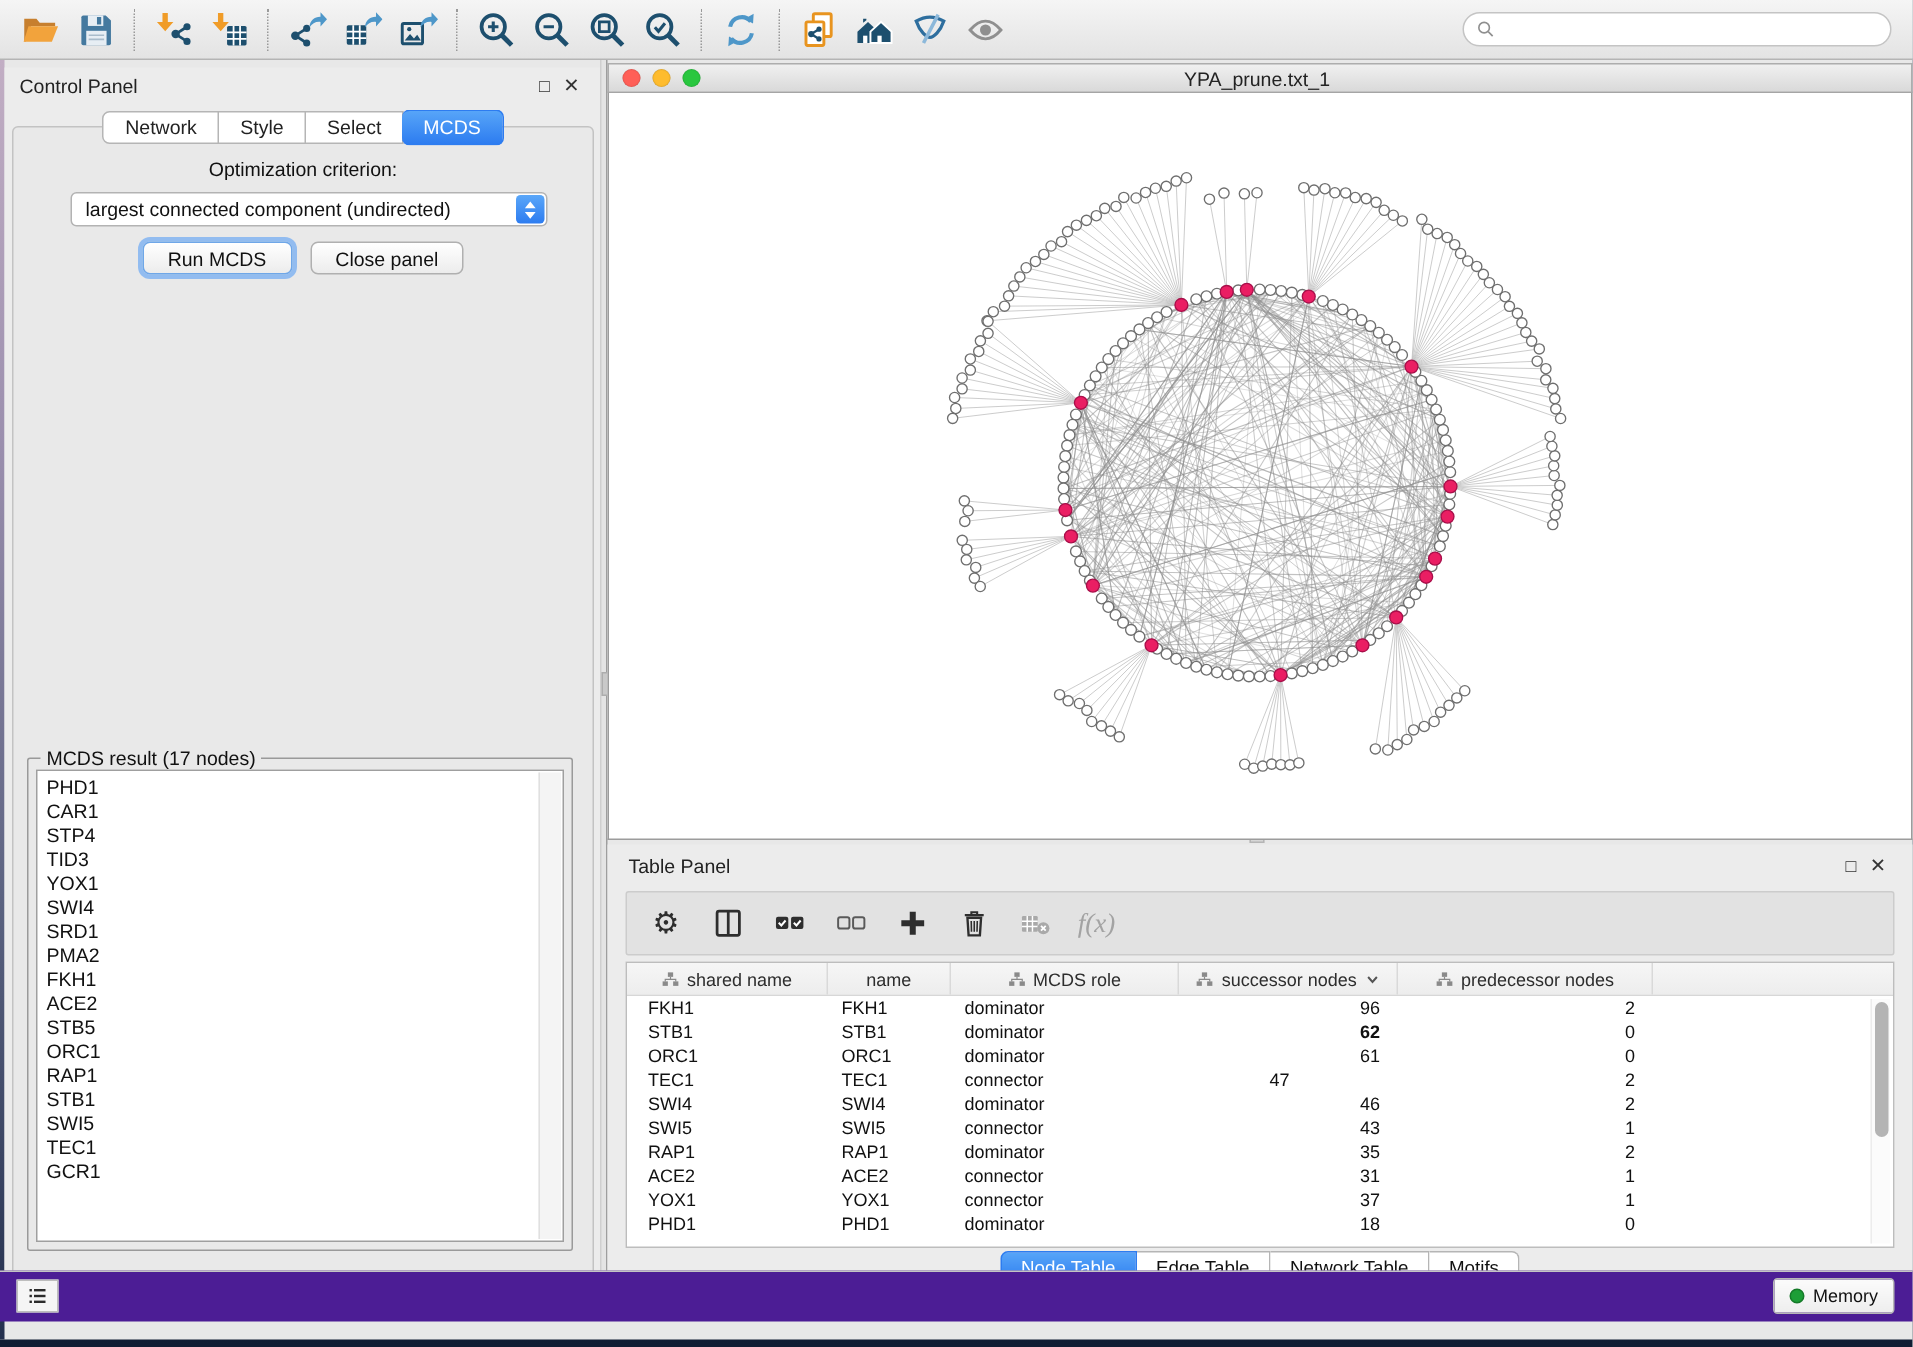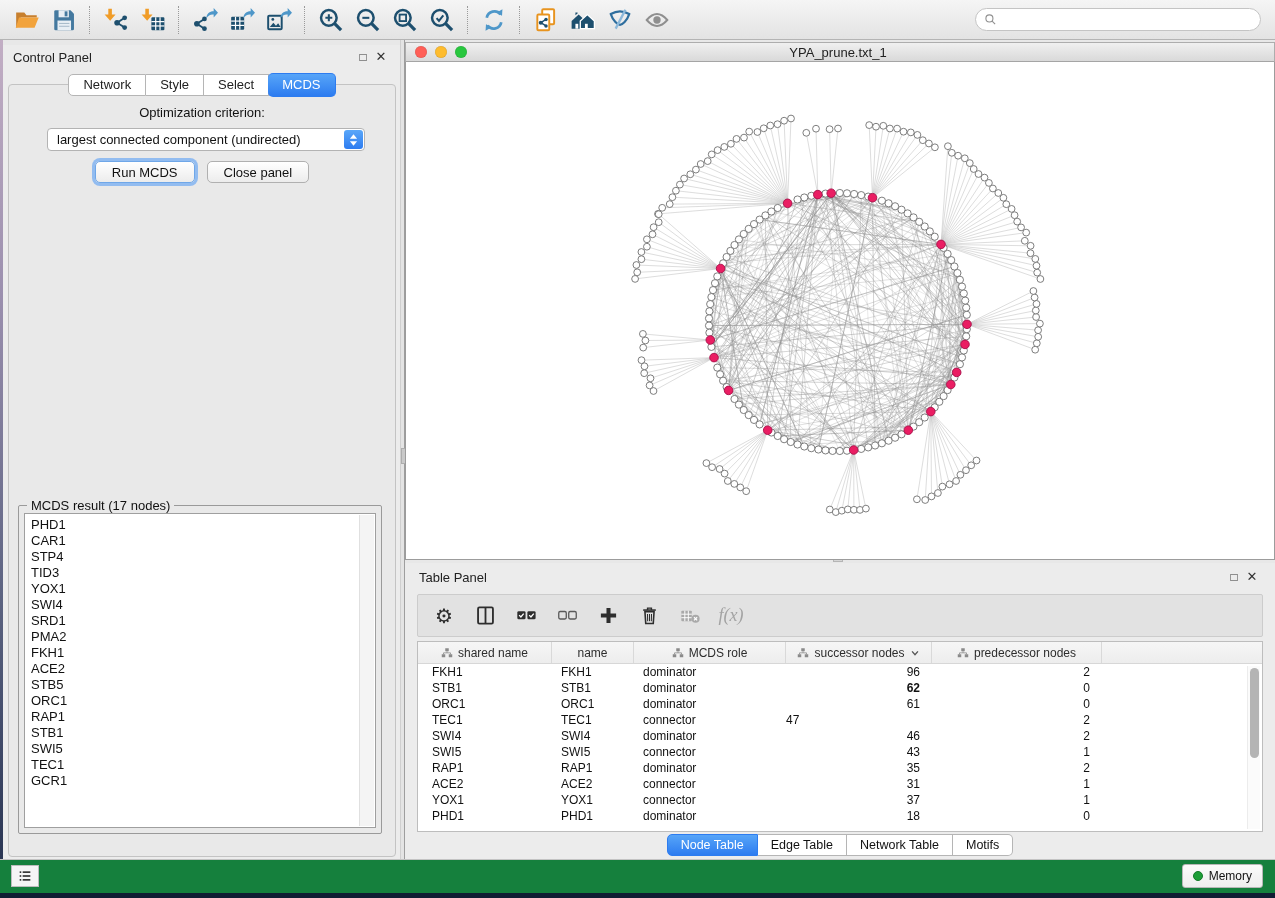--- a/index.html
+++ b/index.html
@@ -87,21 +87,21 @@
   .trow{display:flex;height:16px;align-items:center;font-size:12px;color:#111;}
   .td{box-sizing:border-box;white-space:nowrap;overflow:hidden;}
   .tscroll{position:absolute;right:2px;top:24px;width:12px;bottom:2px;background:#fbfbfb;border-left:1px solid #ececec;}
   .tscroll .thumb{position:absolute;left:1.5px;width:9px;top:2px;height:90px;background:#b4b4b4;border-radius:5px;}
   .tp-tabs{position:absolute;left:0;right:0;bottom:4px;display:flex;justify-content:center;}
   .tp-tab{height:20px;line-height:20px;padding:0 13px;font-size:12.5px;color:#111;background:#fff;border:1px solid #b5b5b5;border-left-width:0;}
   .tp-tab:first-child{border-left-width:1px;border-radius:5px 0 0 5px;}
   .tp-tab:last-child{border-radius:0 5px 5px 0;}
   .tp-tab.active{background:linear-gradient(180deg,#57a5f8,#2d7cf0);color:#fff;border-color:#2d7cf0;}
   
-  .statusbar{position:absolute;left:0;bottom:0;width:100%;height:33px;background:#15803d;border-top:1px solid #c3c3c3;margin-top:31px;}
+  .statusbar{position:absolute;left:0;bottom:12px;width:100%;height:33px;background:#4c1d95;border-top:1px solid #c3c3c3;margin-top:31px;}
   .list-btn{position:absolute;left:11px;top:5px;width:28px;height:22px;background:#f5f5f5;border:1px solid #bdbdbd;
     display:flex;align-items:center;justify-content:center;padding:0;}
   .list-btn svg{width:16px;height:16px;}
   .mem-btn{position:absolute;right:12px;top:4px;height:24px;background:linear-gradient(180deg,#fbfbfb,#eeeeee);
     border:1px solid #b7b7b7;border-radius:3px;display:flex;align-items:center;gap:6px;padding:0 10px;font-size:12px;color:#111;font-family:inherit;}
   .mem-dot{width:10px;height:10px;border-radius:50%;background:#1d9e37;border:1px solid #157a29;box-sizing:border-box;}
 </style>
 </head>
 <body>
 
@@ -1159,21 +1159,21 @@
             <div class="td" style="width: 134px; flex: 0 0 134px; padding-left: 14px;">ORC1</div>
             <div class="td" style="width: 82px; flex: 0 0 82px; padding-left: 9px;">ORC1</div>
             <div class="td" style="width: 152px; flex: 0 0 152px; padding-left: 9px;">dominator</div>
             <div class="td" style="width: 146px; flex: 0 0 146px; text-align: right; padding-right: 12px;">61</div>
             <div class="td" style="width: 170px; flex: 0 0 170px; text-align: right; padding-right: 12px;">0</div>
           </div>
           <div class="trow">
             <div class="td" style="width: 134px; flex: 0 0 134px; padding-left: 14px;">TEC1</div>
             <div class="td" style="width: 82px; flex: 0 0 82px; padding-left: 9px;">TEC1</div>
             <div class="td" style="width: 152px; flex: 0 0 152px; padding-left: 9px;">connector</div>
-            <div class="td" style="width: 146px; flex: 0 0 146px; text-align: left; padding-right: 12px;">47</div>
+            <div class="td" style="width: 146px; flex: 0 0 146px; text-align: center; padding-right: 12px;">47</div>
             <div class="td" style="width: 170px; flex: 0 0 170px; text-align: right; padding-right: 12px;">2</div>
           </div>
           <div class="trow">
             <div class="td" style="width: 134px; flex: 0 0 134px; padding-left: 14px;">SWI4</div>
             <div class="td" style="width: 82px; flex: 0 0 82px; padding-left: 9px;">SWI4</div>
             <div class="td" style="width: 152px; flex: 0 0 152px; padding-left: 9px;">dominator</div>
             <div class="td" style="width: 146px; flex: 0 0 146px; text-align: right; padding-right: 12px;">46</div>
             <div class="td" style="width: 170px; flex: 0 0 170px; text-align: right; padding-right: 12px;">2</div>
           </div>
           <div class="trow">

